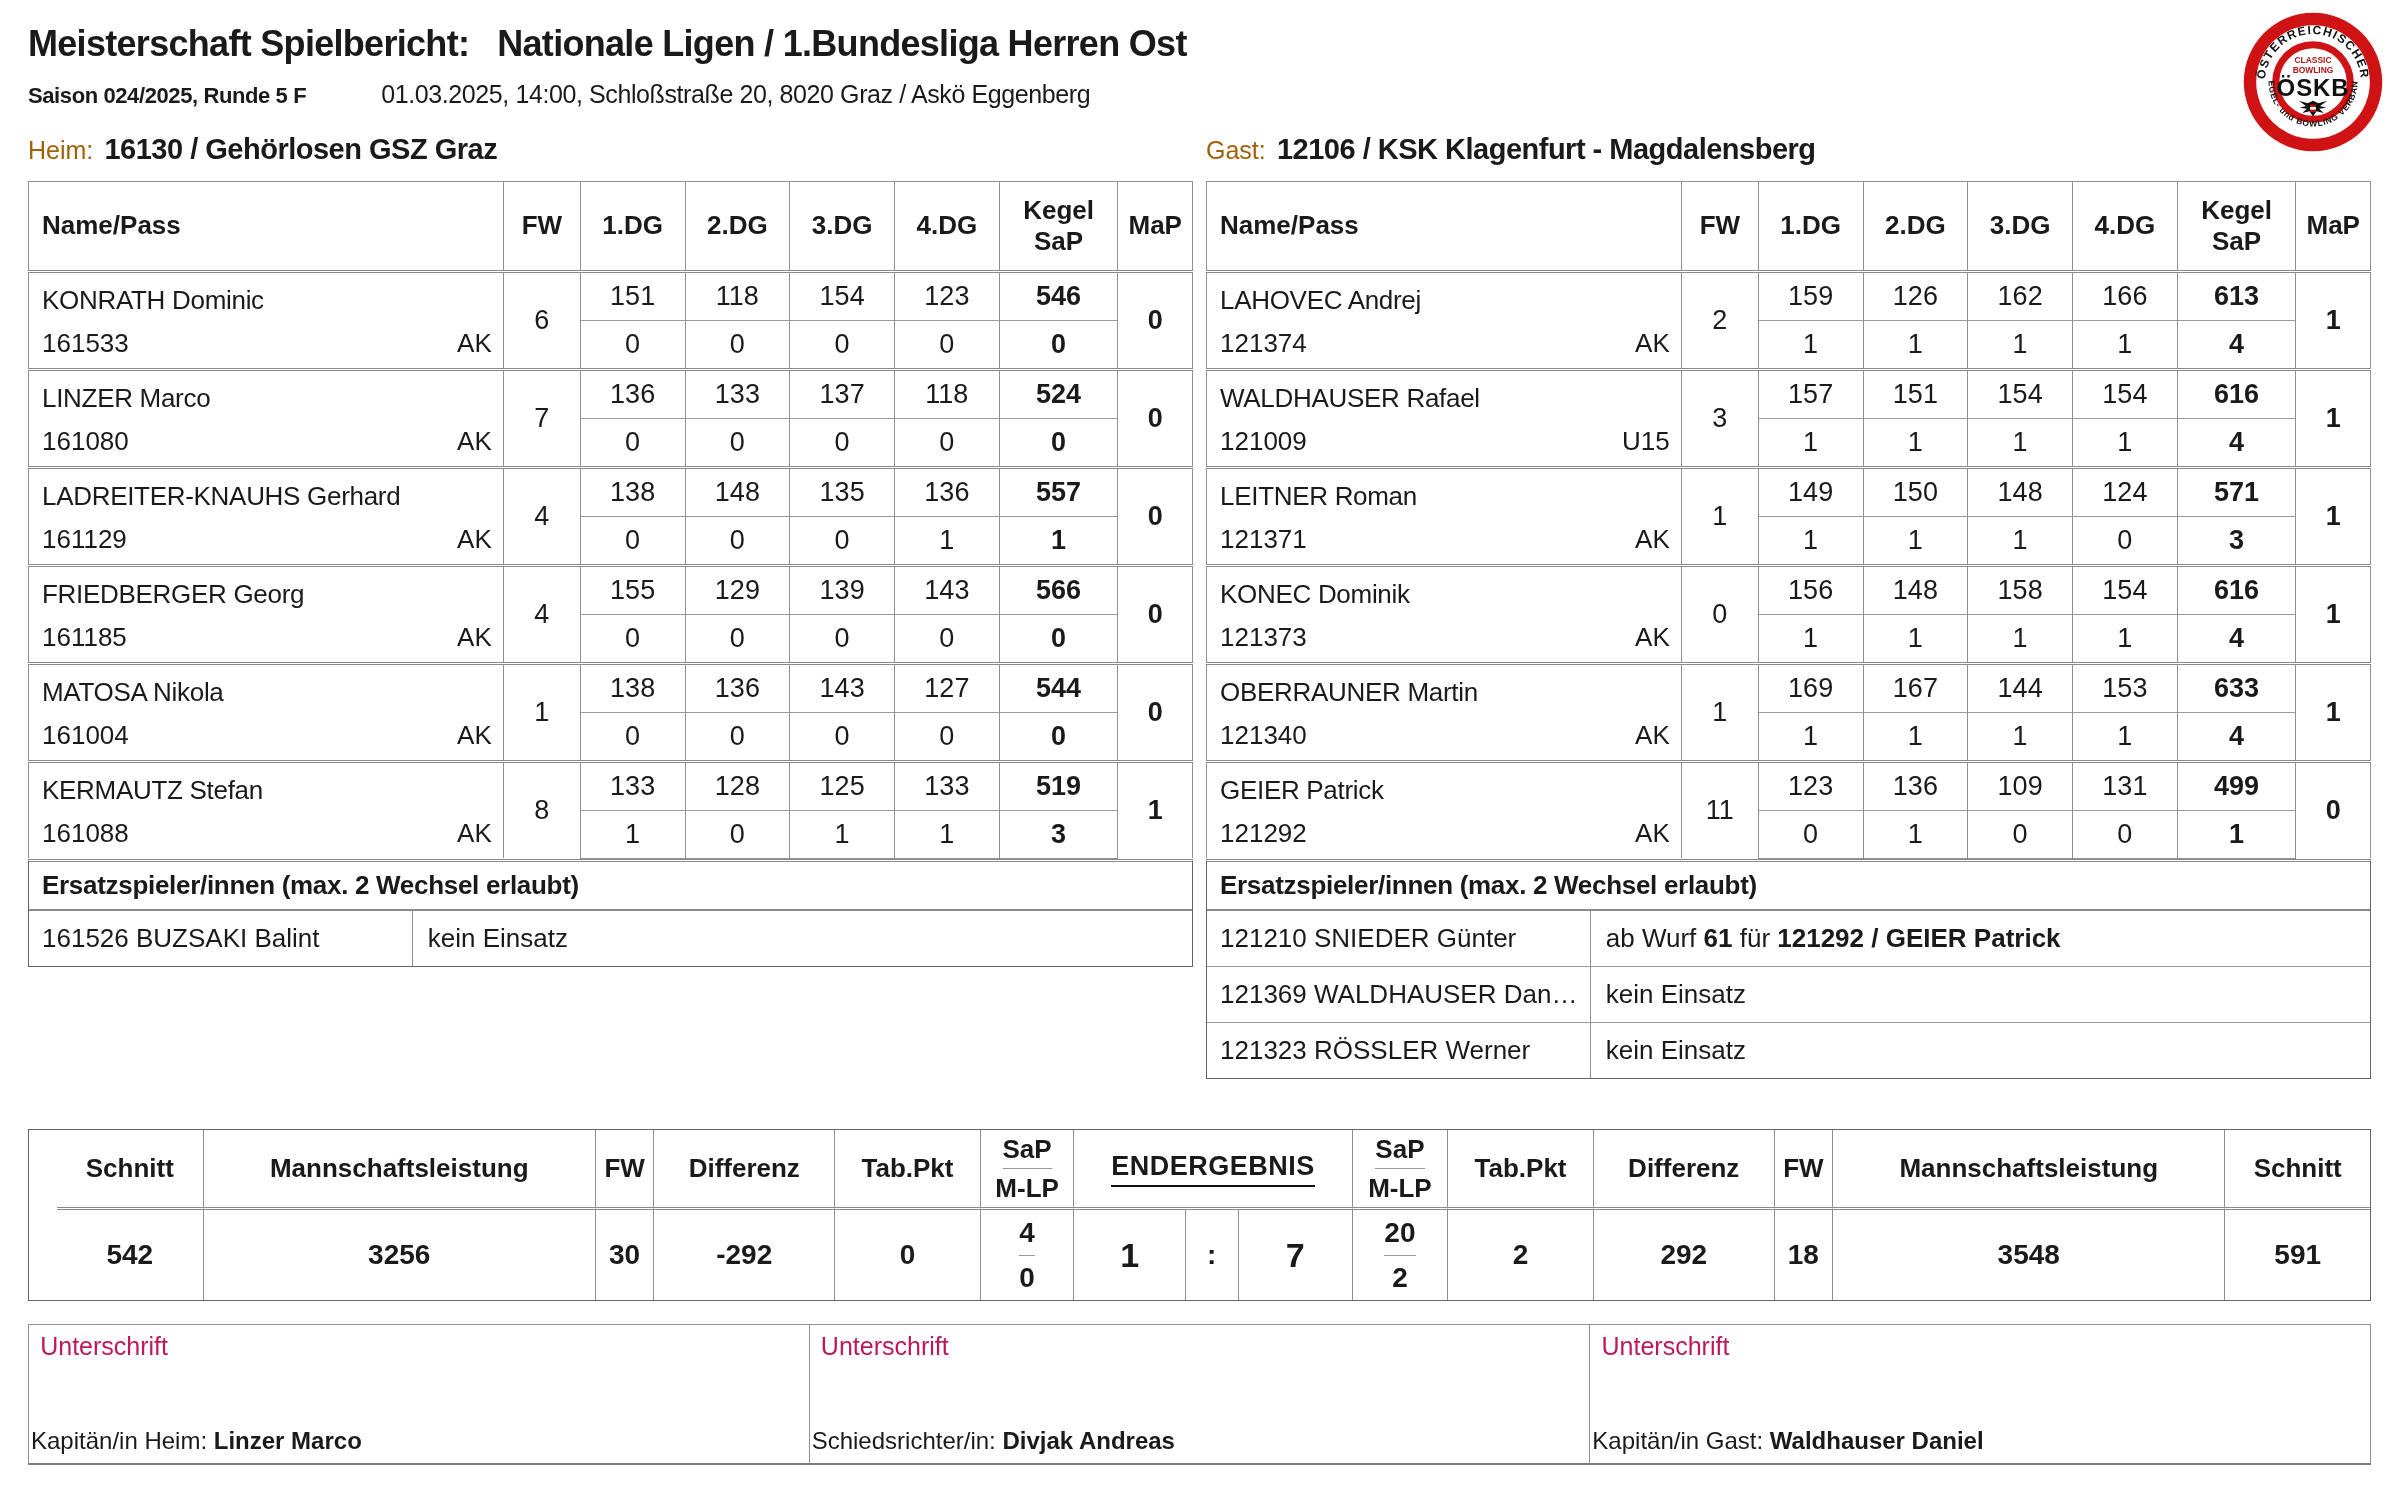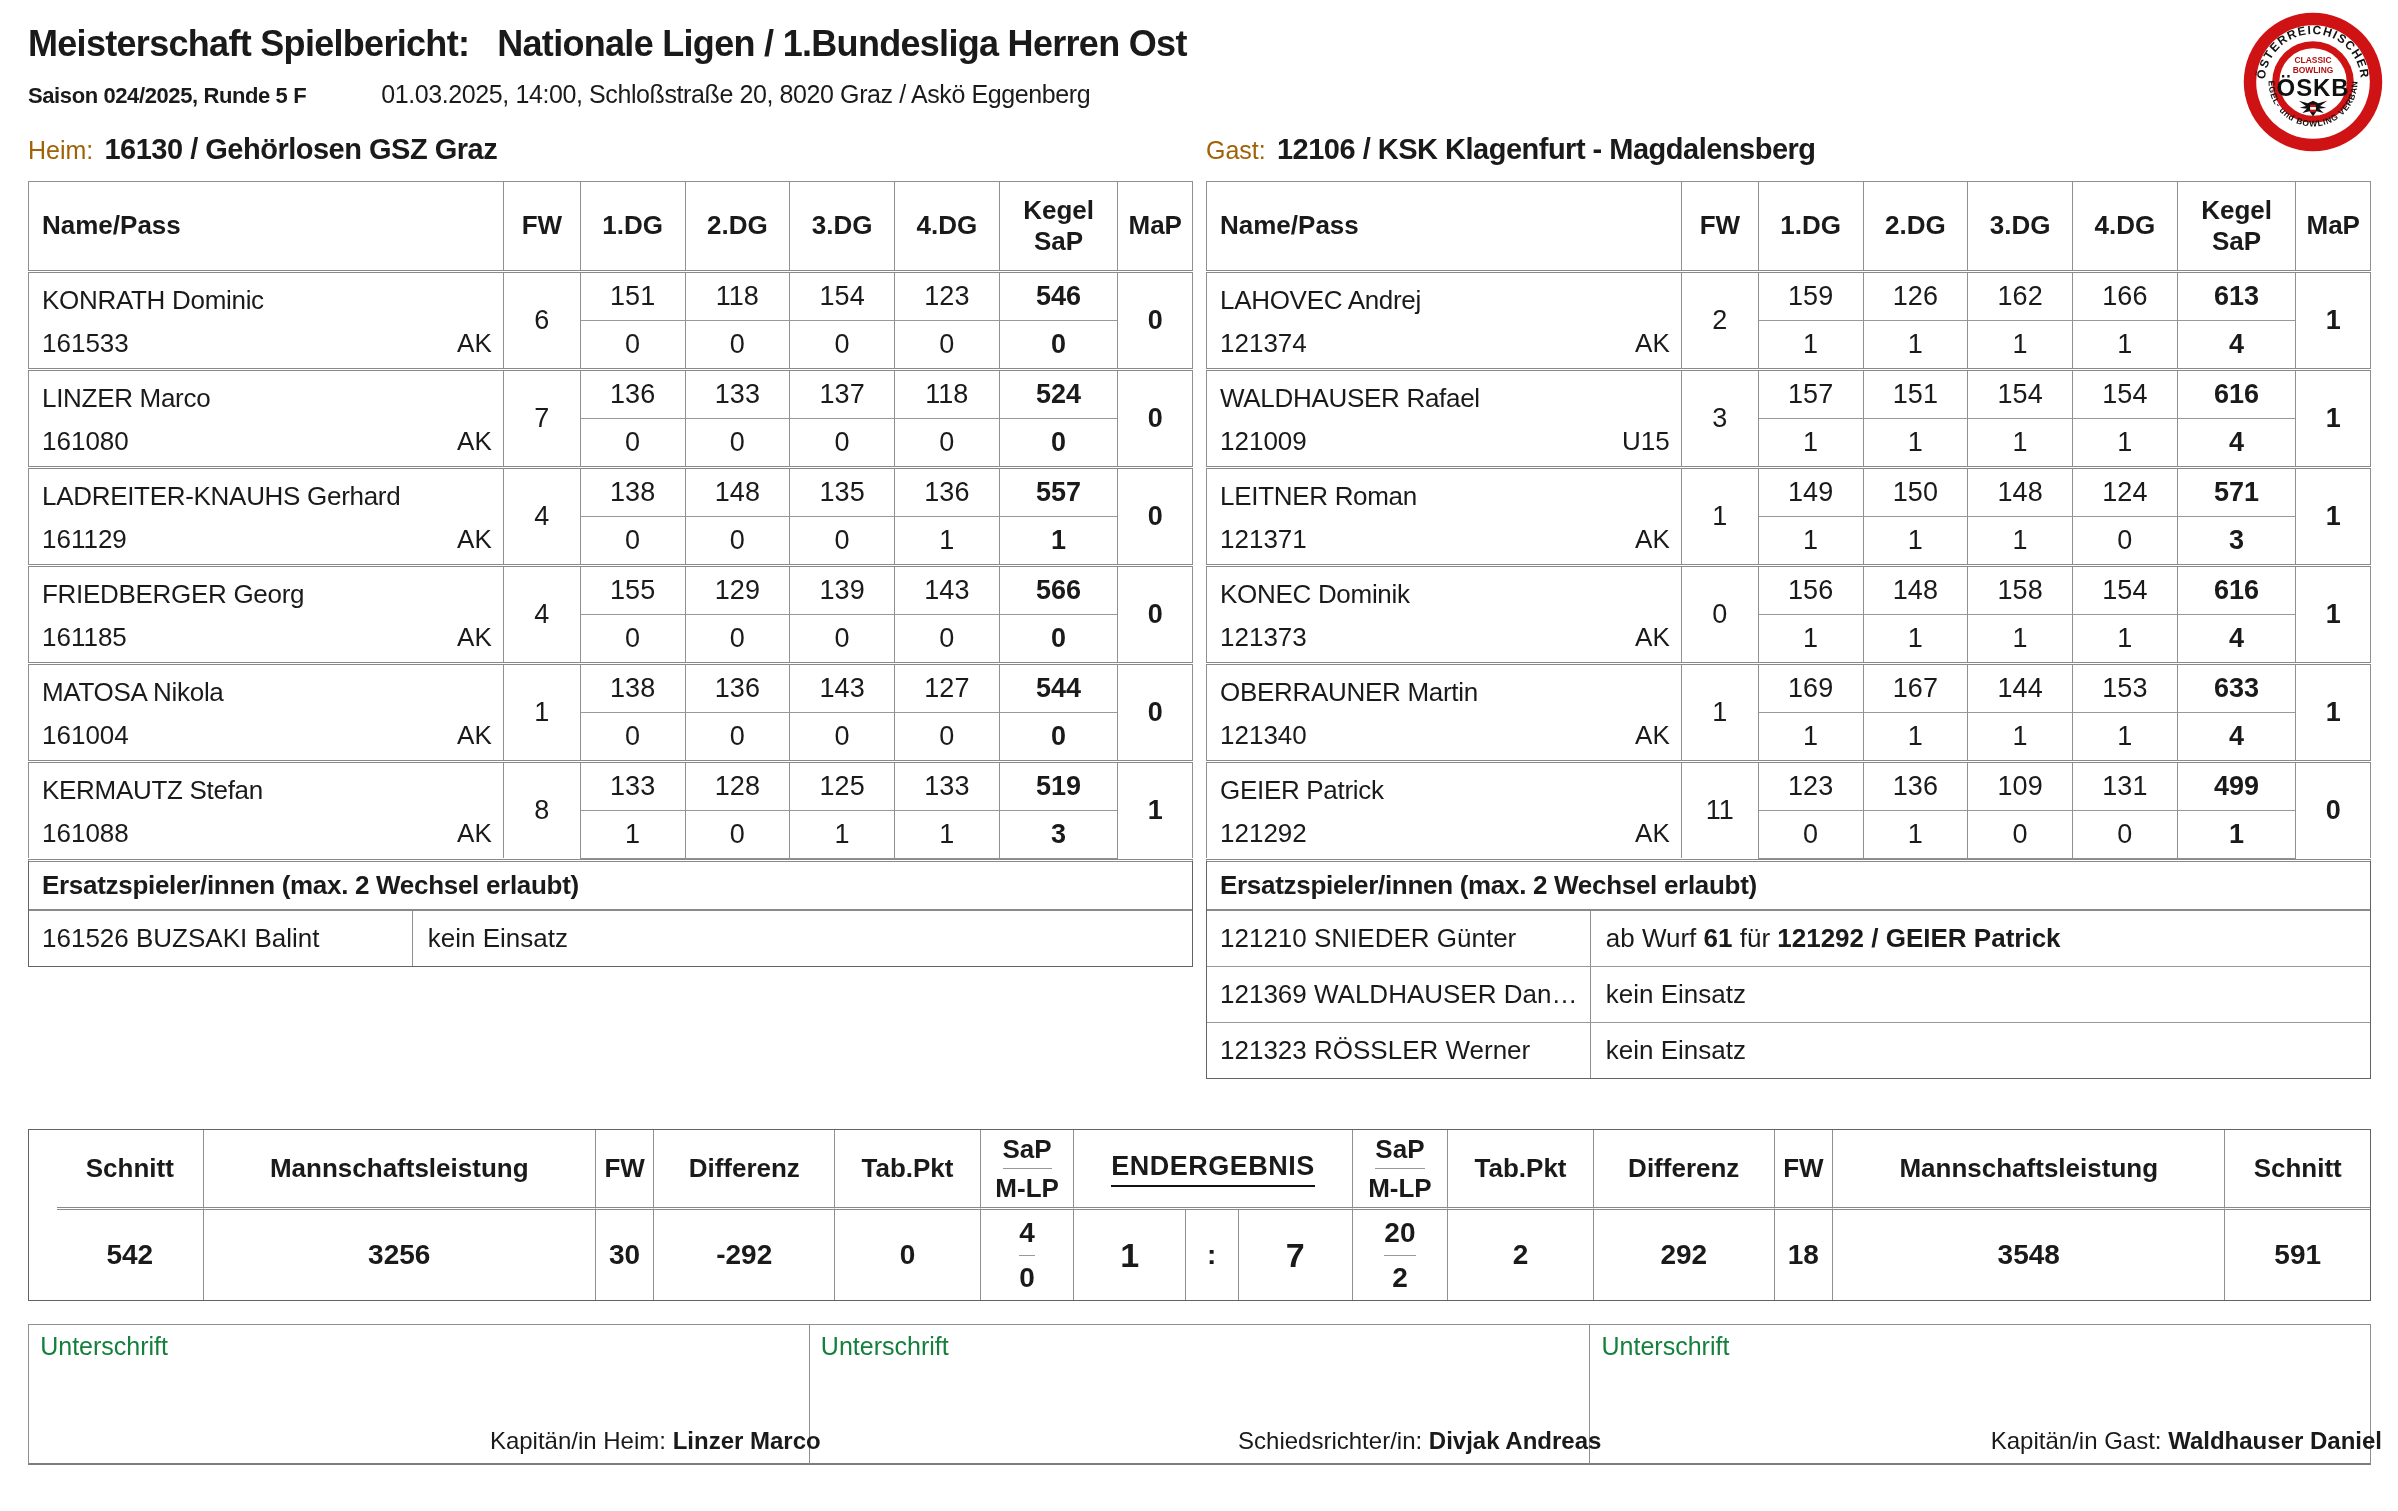--- a/index.html
+++ b/index.html
@@ -54,22 +54,22 @@
   .end-head span{border-bottom:2.8px solid #111;padding-bottom:2.8px;font-size:27px;letter-spacing:0.5px;}
   .big{font-size:34px;}
   .stack{flex-direction:column;align-items:stretch;padding:0;}
   .stack > div{flex:1;display:flex;align-items:center;justify-content:center;}
   .stack > div:first-child{border-bottom:1.9px solid #999;}
 
   
   .signs{display:flex;margin-top:22.5px;}
   .sign-box{flex:1;border:1.9px solid #8f8f8f;border-bottom:2.8px solid #7c7c7c;height:141px;position:relative;box-sizing:border-box;}
   .sign-box + .sign-box{border-left:none;}
-  .sign-ph{color:#15803d;font-size:25px;padding:7.5px 11.2px;}
-  .sign-cap{position:absolute;bottom:7.5px;left:12px;width:100%;text-align:right;font-size:24px;}
+  .sign-ph{color:#be185d;font-size:25px;padding:7.5px 11.2px;}
+  .sign-cap{position:absolute;bottom:7.5px;left:2px;width:100%;text-align:left;font-size:24px;}
 </style>
 </head>
 <body>
 
 <div class="page">
 
   <div class="title-row">
     <span class="title-prefix">Meisterschaft Spielbericht:</span>
     <span class="title-main">Nationale Ligen / 1.Bundesliga Herren Ost</span>
   </div>

